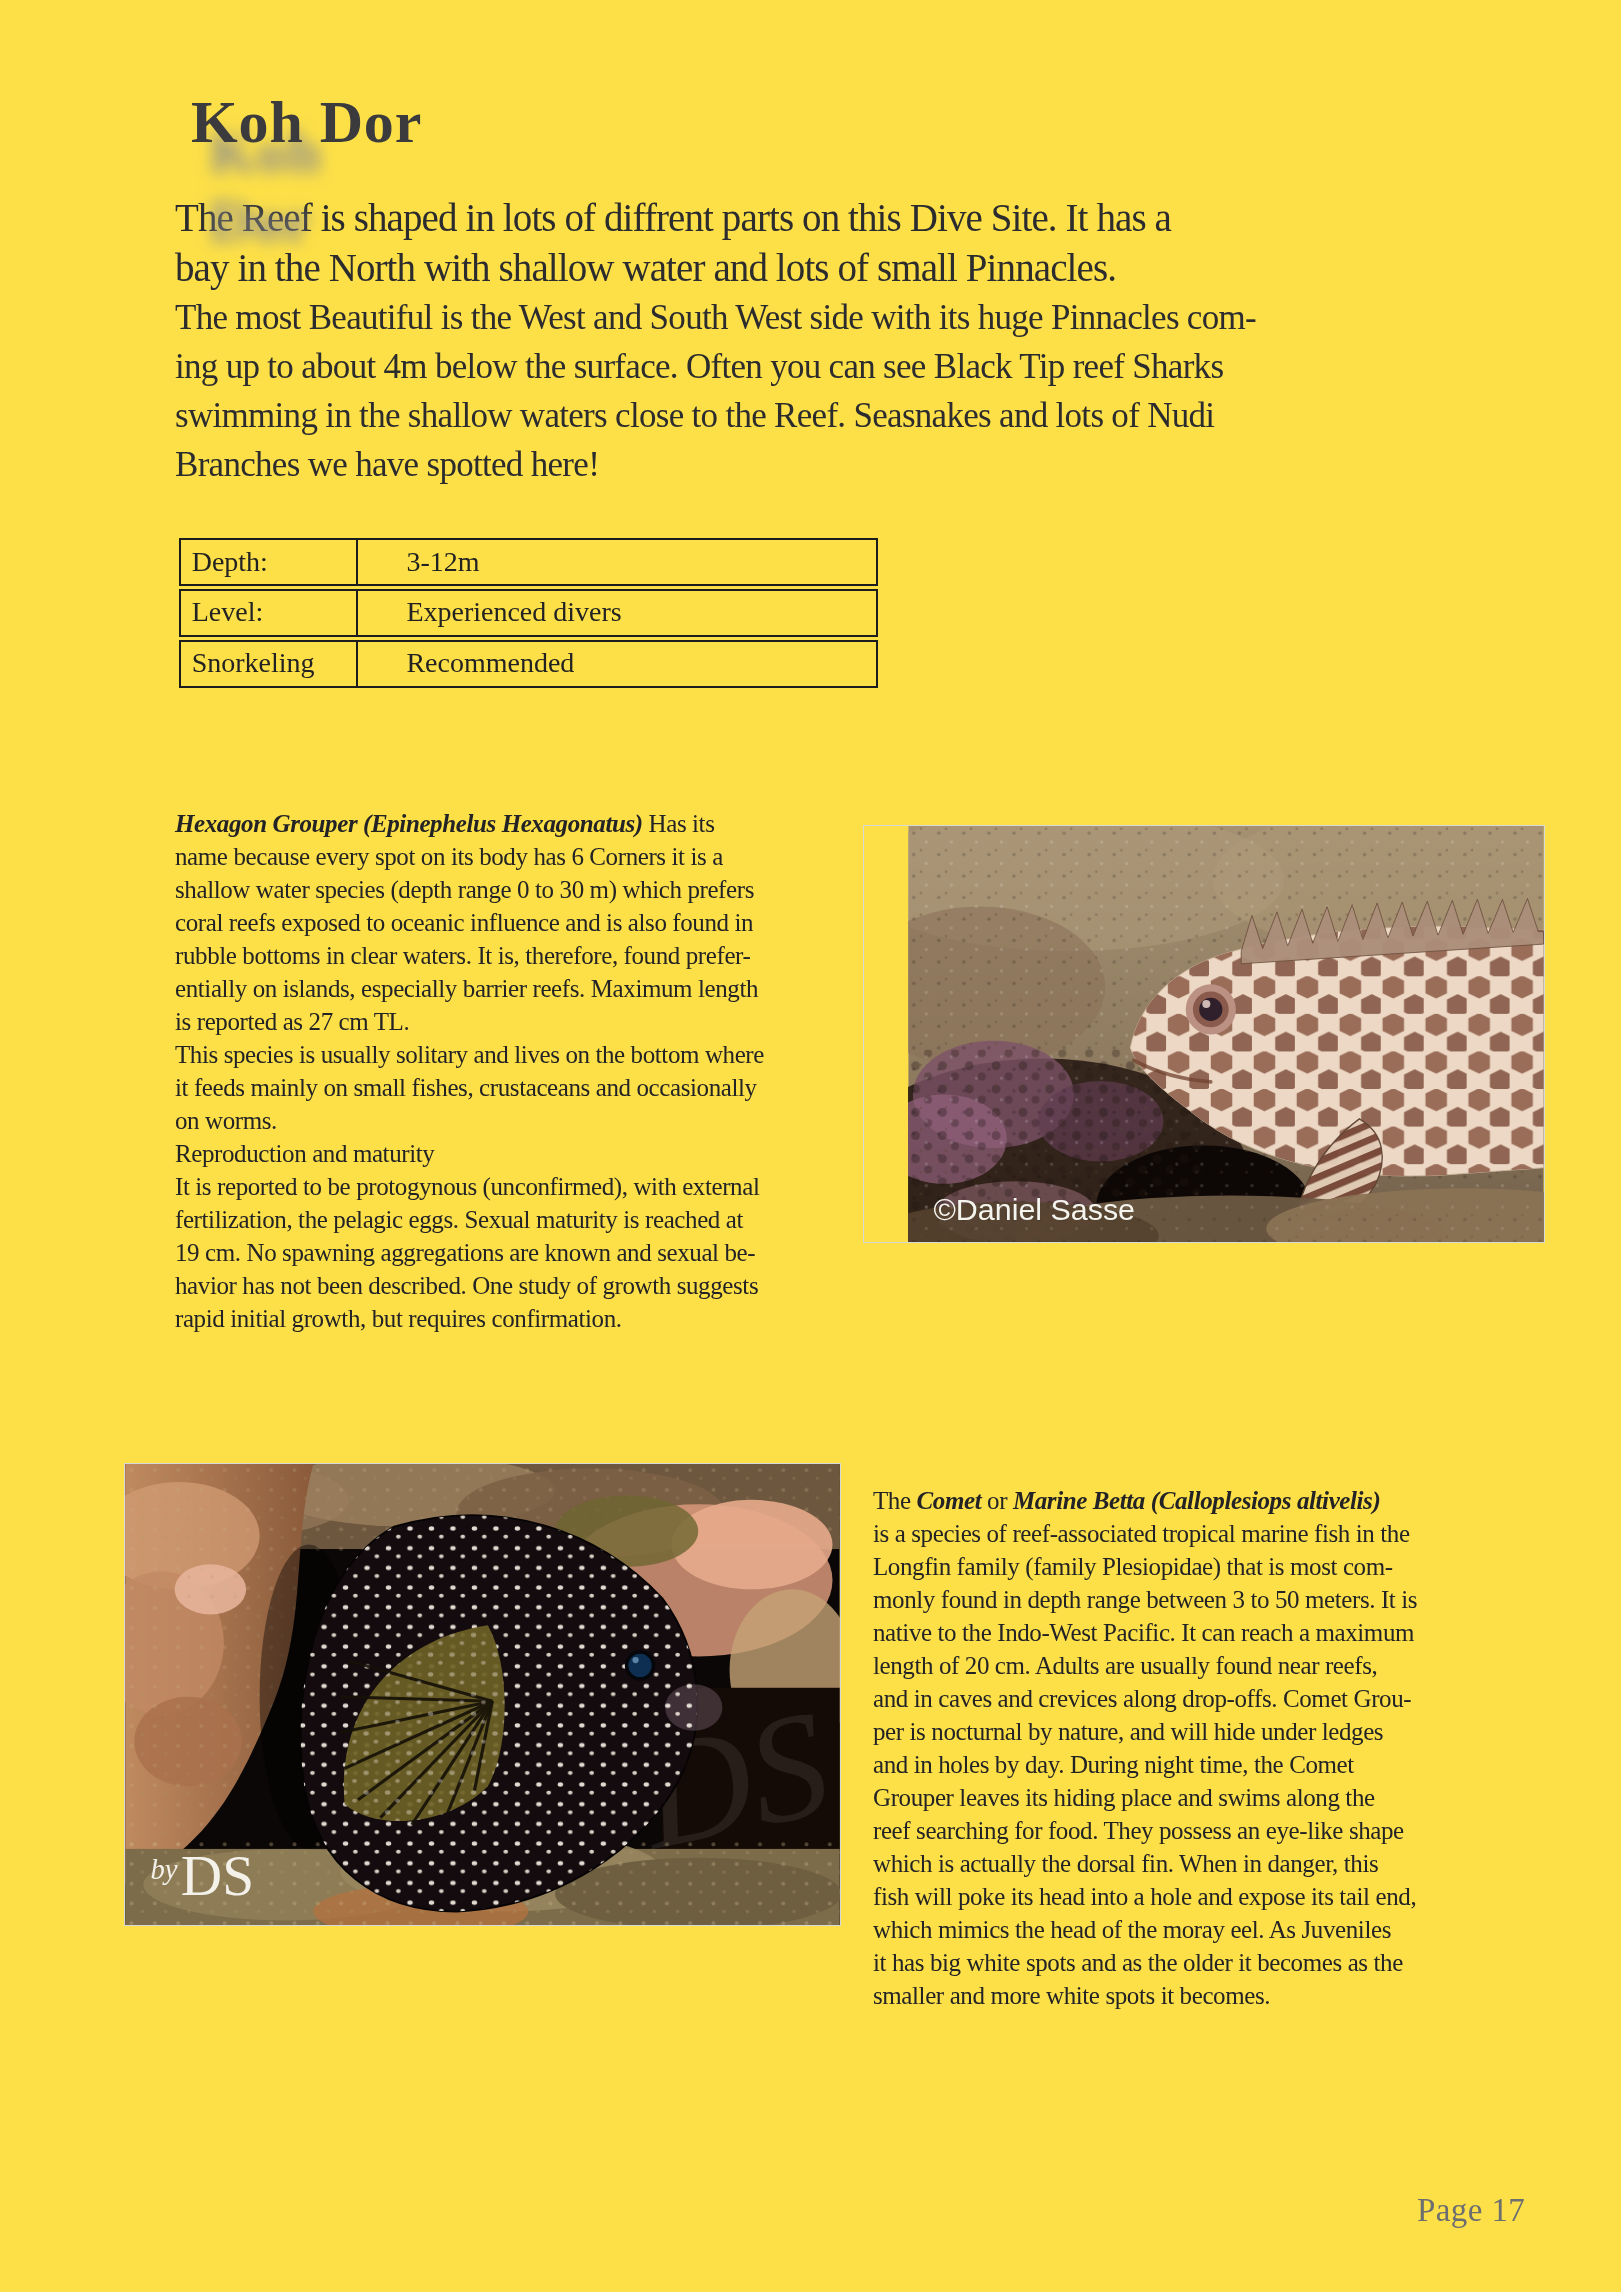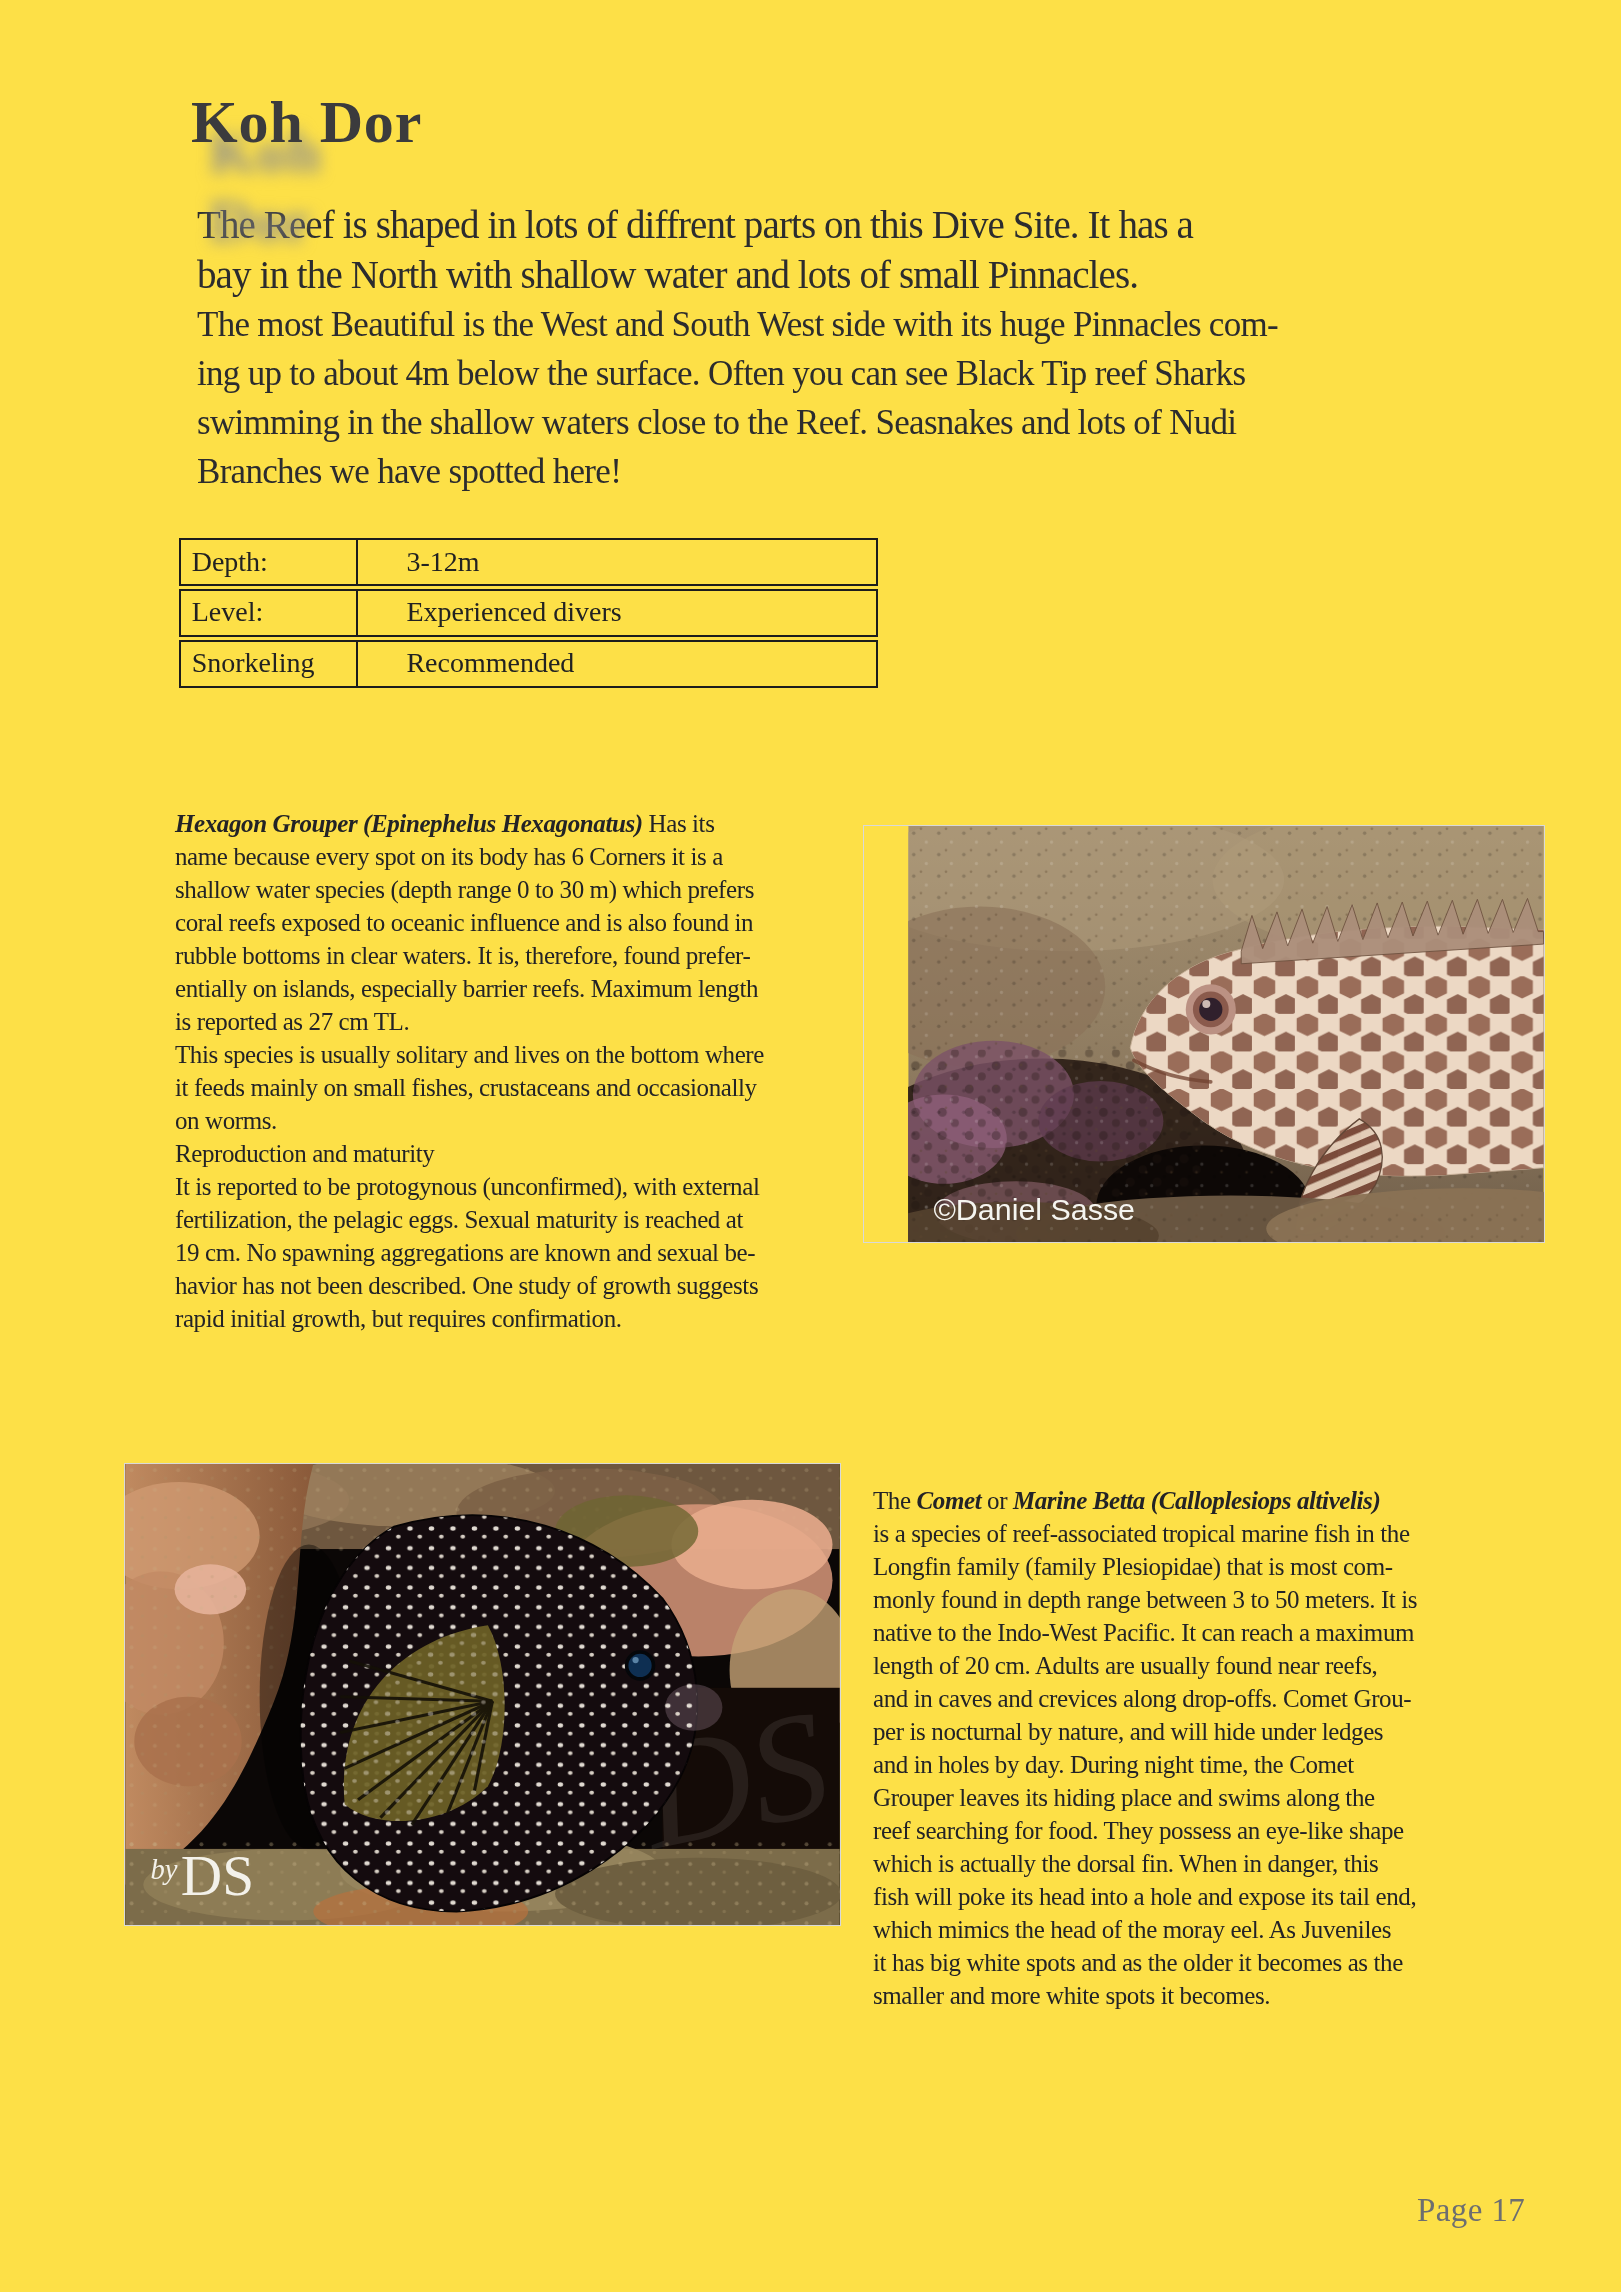--- a/index.html
+++ b/index.html
@@ -17,21 +17,21 @@
   .title-main{
     position:relative;z-index:2;
     font-size:60px;font-weight:bold;letter-spacing:0.9px;color:#3b3b3d;
   }
   .title-shadow{
     position:absolute;left:18px;top:30px;z-index:1;
     font-size:60px;font-weight:bold;letter-spacing:0.9px;color:#8e8e8e;
     filter:blur(8px);
   }
   
-  .intro{position:absolute;left:175px;top:200px;width:1379px;margin-left:22px;}
+  .intro{position:absolute;left:175px;top:193px;width:1379px;}
   .intro-lead{
     font-size:39px;line-height:50px;letter-spacing:-0.9px;
     white-space:pre-line;color:#2c2c2e;
   }
   .intro-body{
     font-size:35px;line-height:49px;letter-spacing:-0.7px;
     white-space:pre-line;color:#2c2c2e;
   }
   
   .dive-table{

